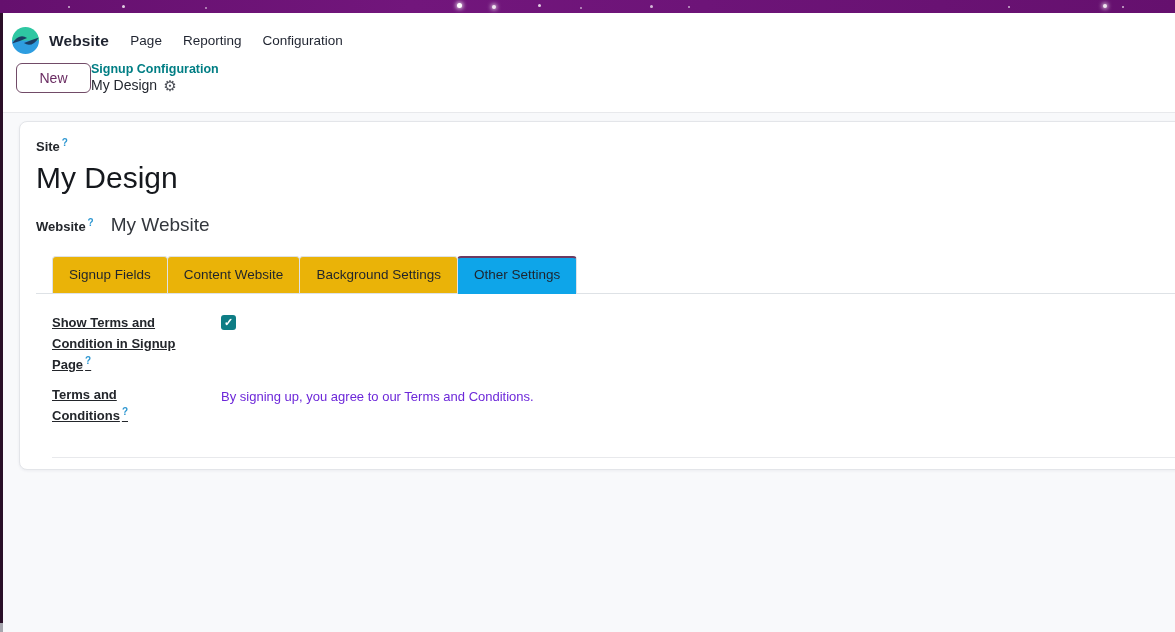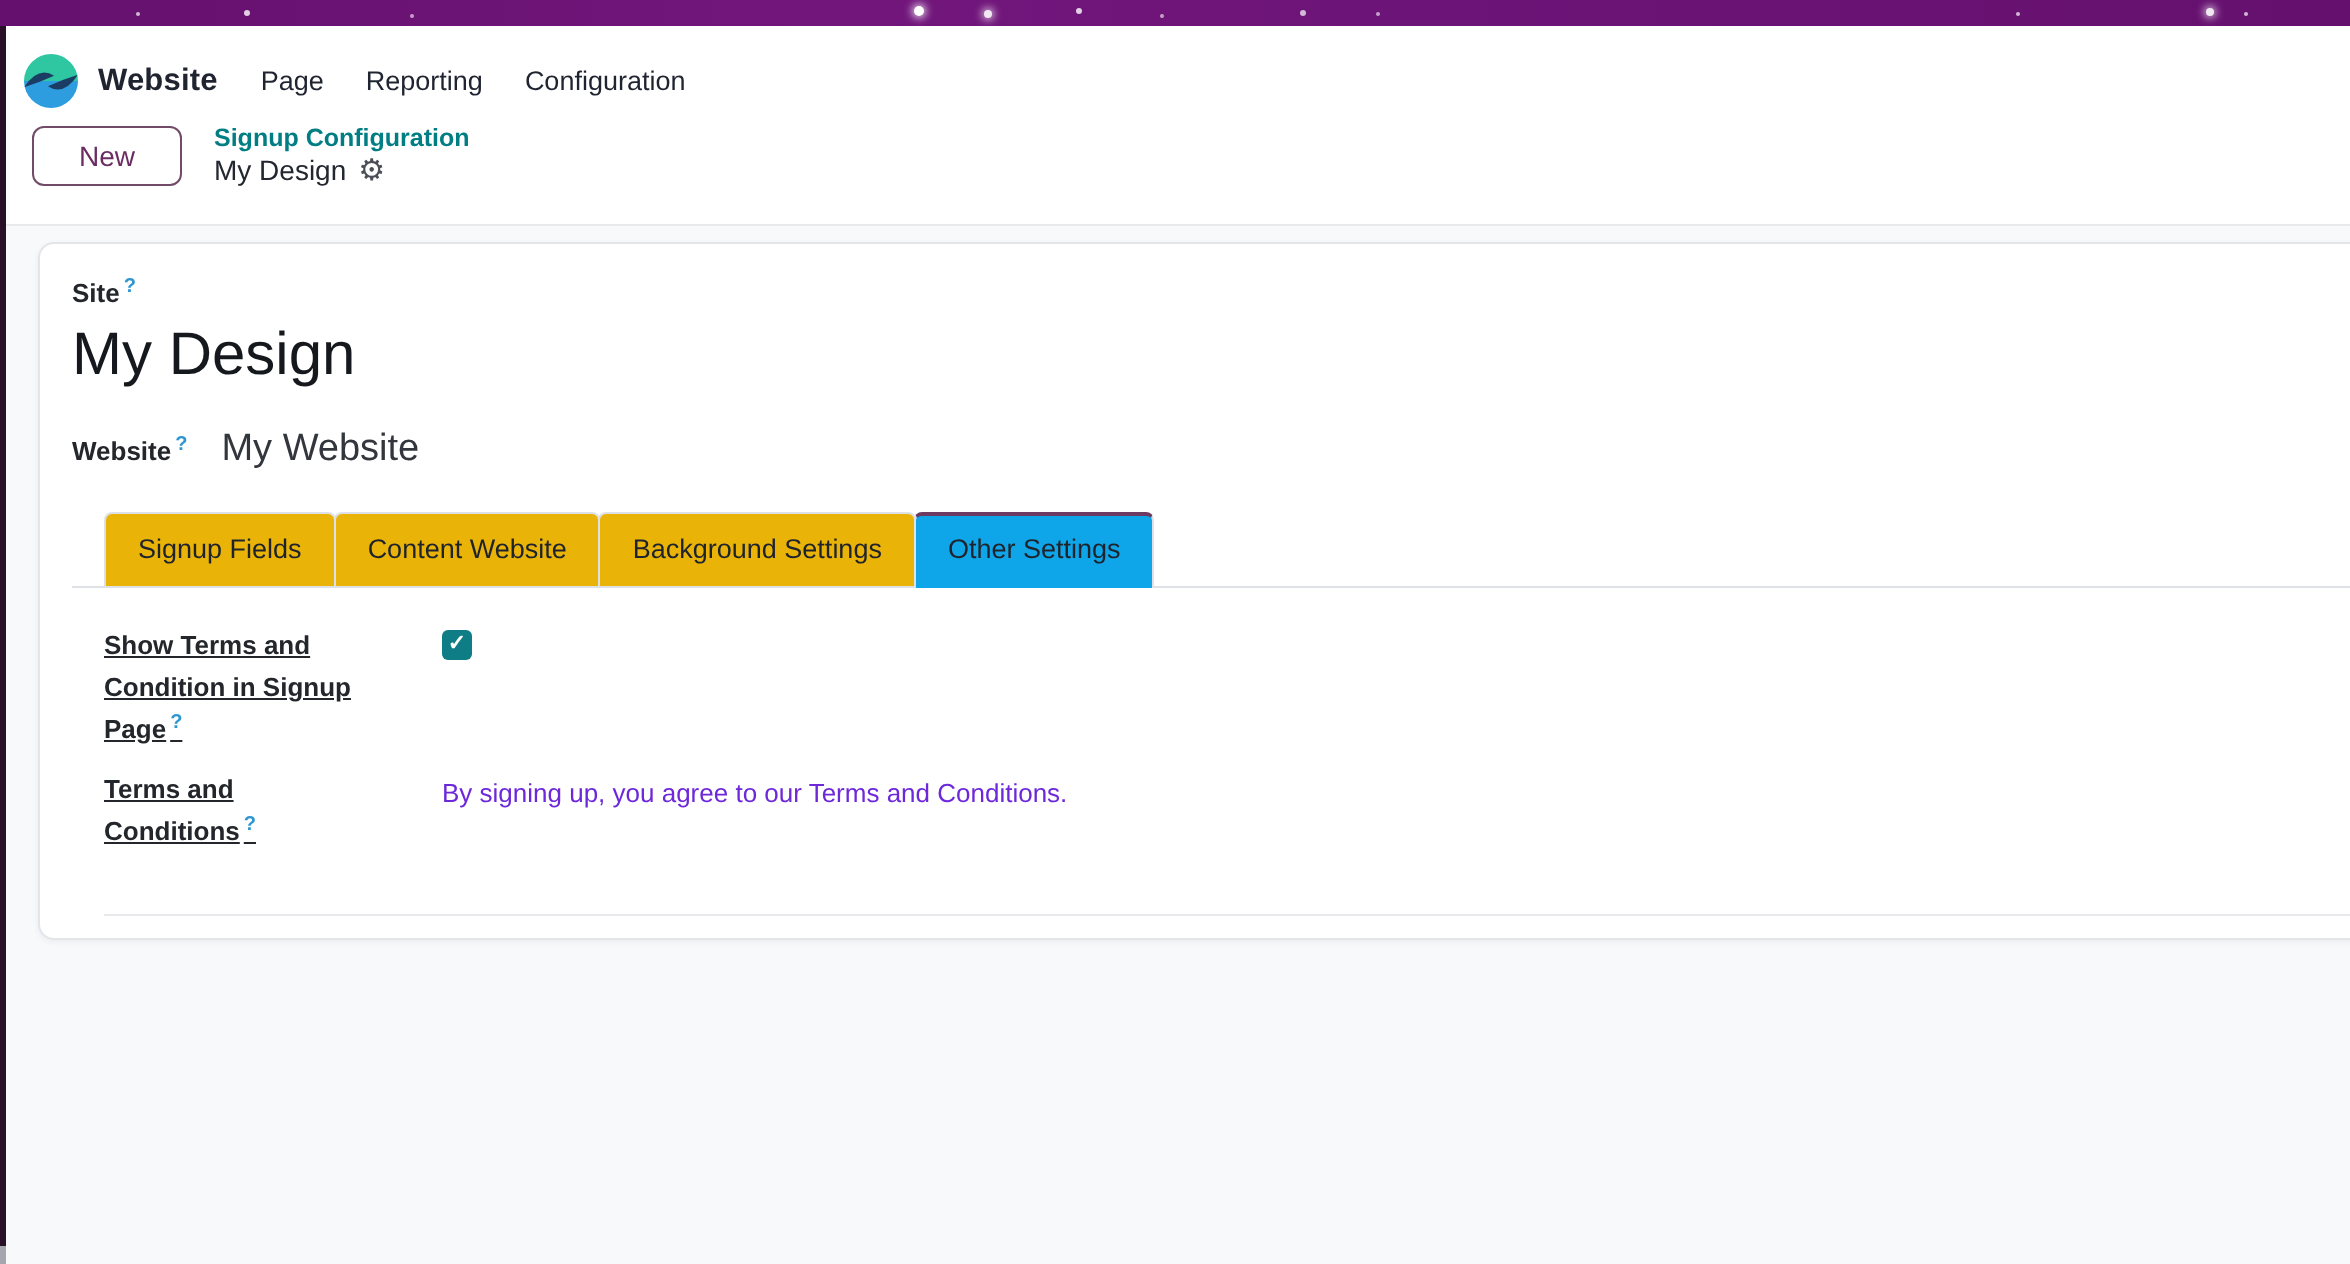--- a/index.html
+++ b/index.html
@@ -22,21 +22,21 @@
     border-bottom:1px solid #e8e9ec;box-sizing:border-box;}
   .navbar{display:flex;align-items:center;padding:9px 0 0 9px;height:37px;}
   .brand{display:flex;align-items:center;cursor:pointer;}
   .brand-name{margin-left:10px;font-size:15.5px;font-weight:700;color:#1f2430;letter-spacing:.1px;}
   .menu{display:flex;align-items:center;margin-left:11px;}
   .menu-item{padding:6px 10.5px;font-size:13.5px;color:#1f2430;cursor:pointer;border-radius:4px;}
   .control-row{display:flex;align-items:center;margin-top:3px;padding-left:13px;}
   .btn-new{width:75px;height:30px;box-sizing:border-box;background:#fff;border:1px solid #714B67;
     border-radius:6px;color:#6a2c62;font-size:14px;font-weight:500;display:flex;align-items:center;
     justify-content:center;cursor:pointer;font-family:inherit;}
-  .crumb-stack{margin-left:16px;display:flex;flex-direction:column;}
+  .crumb-stack{margin-left:0;display:flex;flex-direction:column;}
   .crumb-parent{font-size:12.5px;font-weight:700;color:#017e84;line-height:15px;cursor:pointer;}
   .crumb-current{font-size:14px;color:#23272f;line-height:17px;display:flex;align-items:center;}
   .gear{margin-left:6px;font-size:15px;color:#4c4f57;line-height:15px;cursor:pointer;}
   
   .card{position:absolute;left:19px;top:121px;width:1180px;height:349px;background:#fff;
     border:1px solid #e3e5e9;border-radius:8px;box-shadow:0 1px 3px rgba(40,40,60,.06);
     box-sizing:border-box;overflow:hidden;}
   .card-inner{padding:17px 0 0 16px;}
   .flabel{font-size:13px;font-weight:700;color:#23262b;line-height:16px;}
   .help{color:#2e97d1;font-size:10px;font-weight:700;vertical-align:super;margin-left:2px;line-height:0;}

